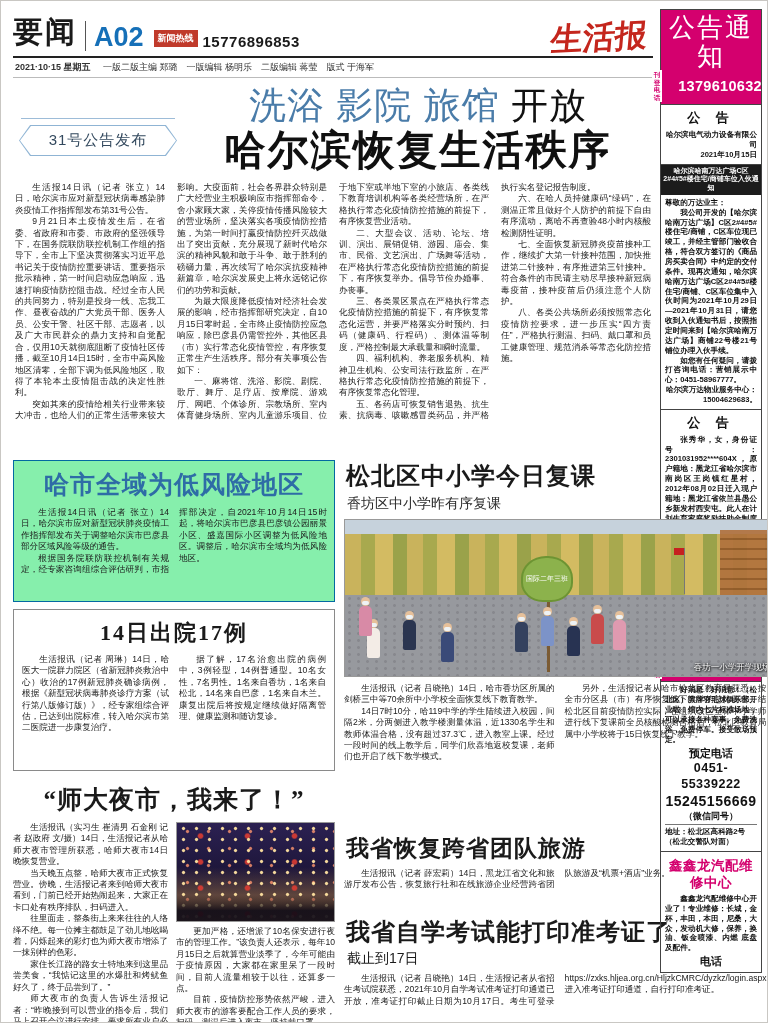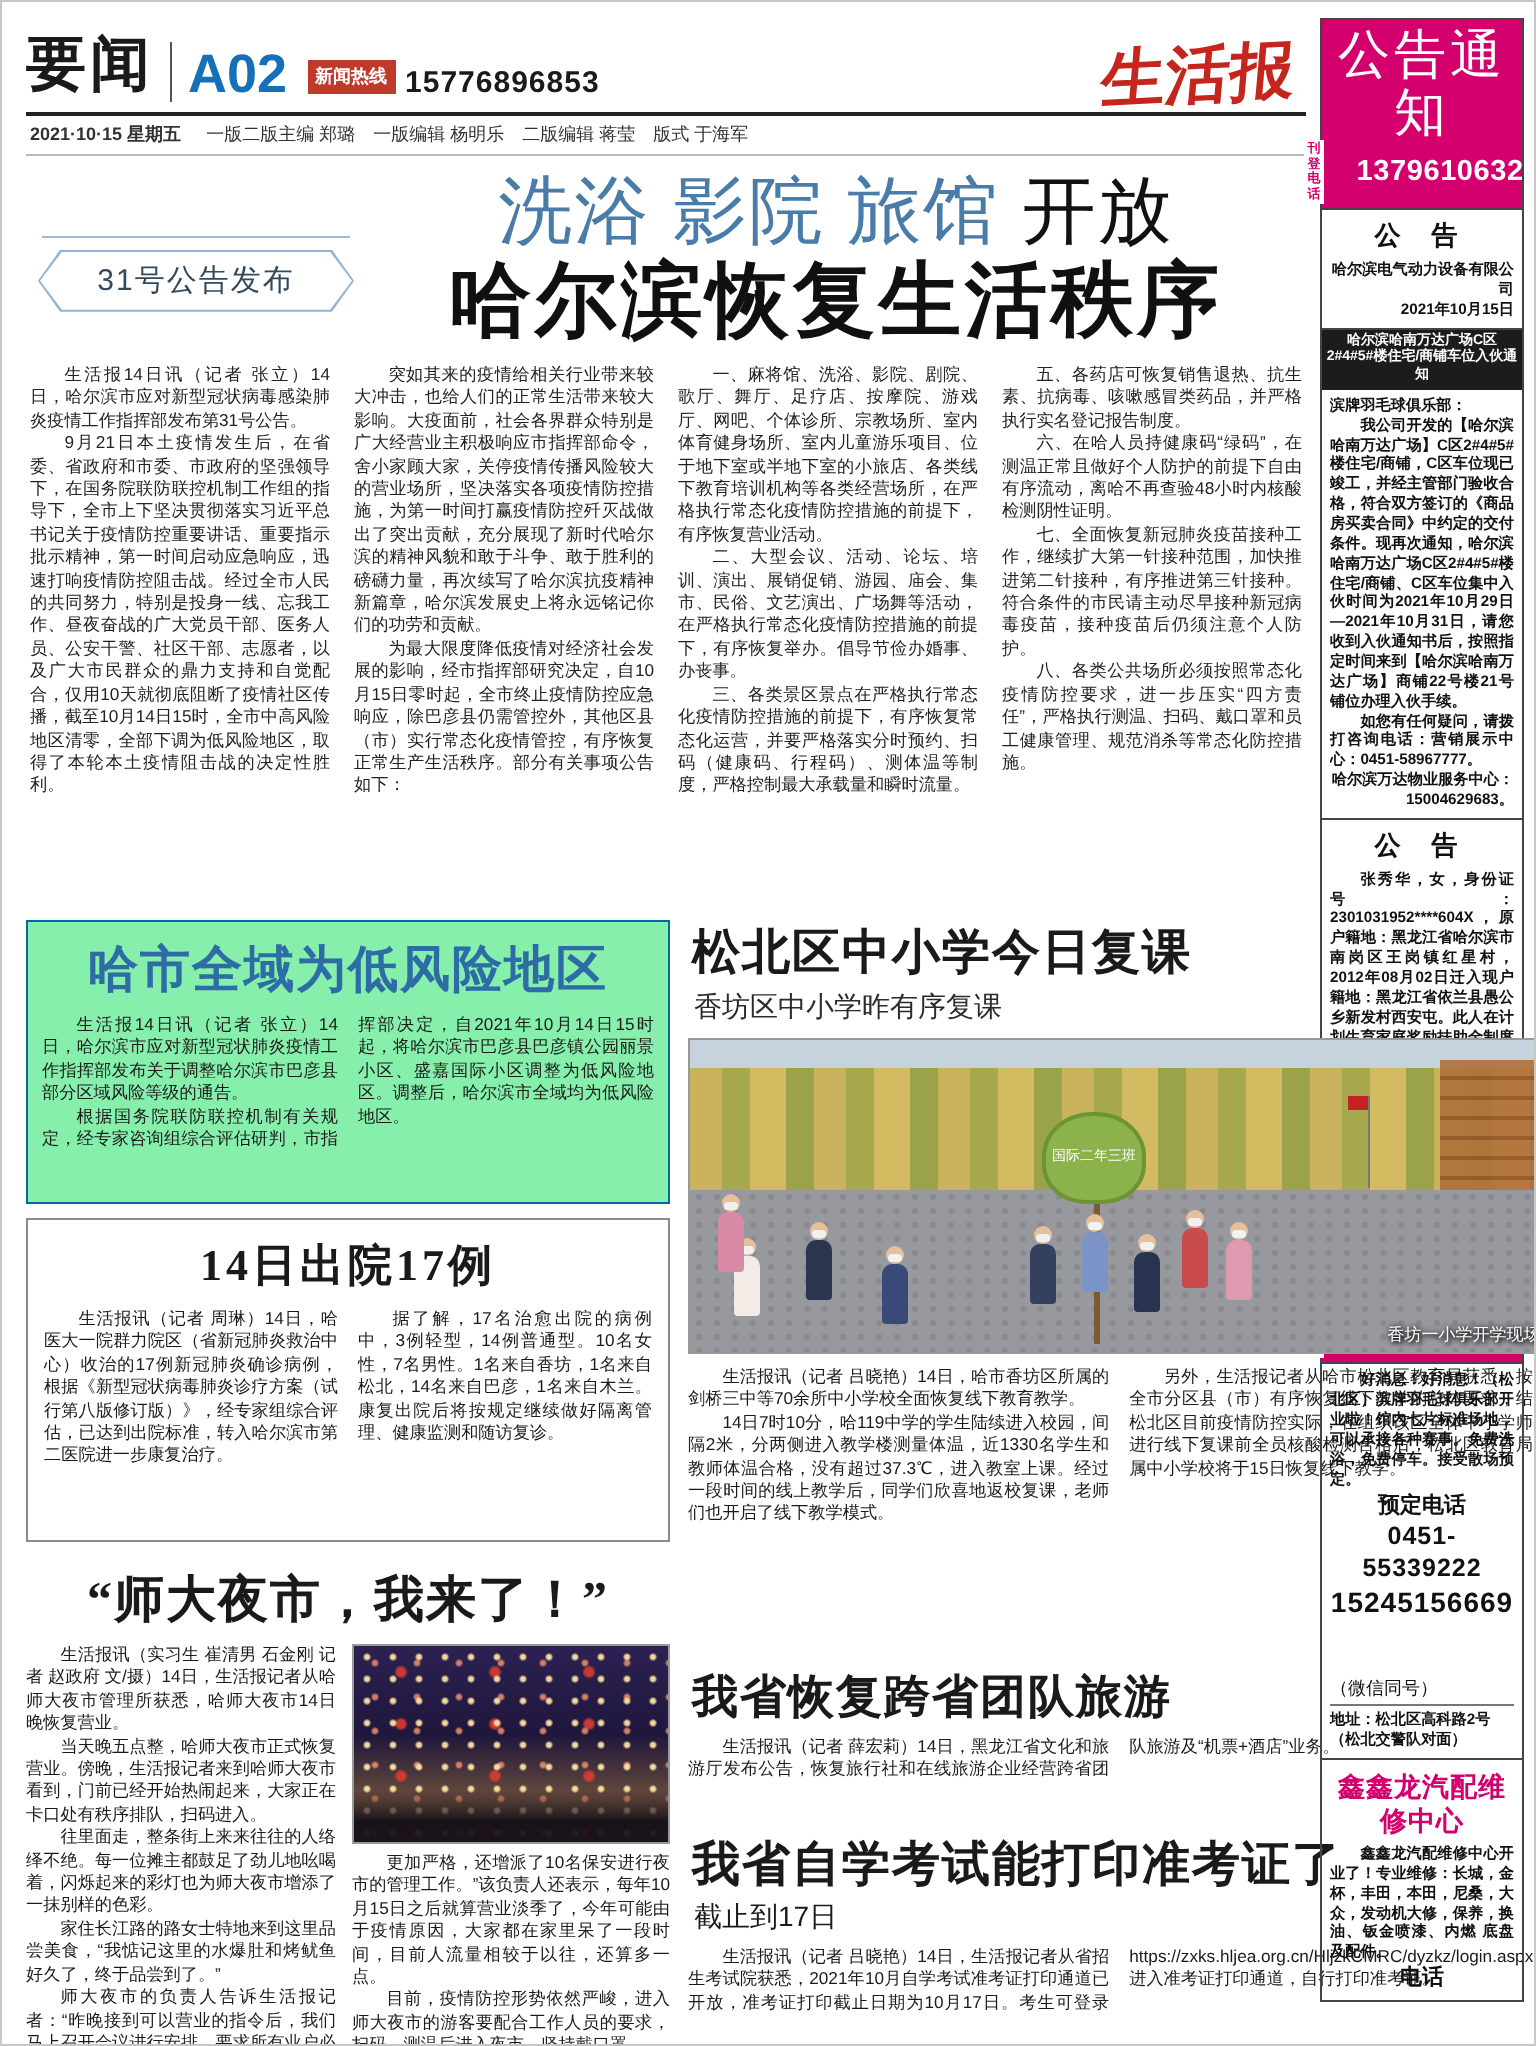--- a/index.html
+++ b/index.html
@@ -115,21 +115,21 @@
   .gg-title { text-align: center; font-weight: bold; font-size: 13px; letter-spacing: 6px; padding: 2px 0 3px 0; }
   .sign { text-align: right; font-weight: 600; }
   .dark-bar { background: #1c1c1c; color: #fff; font-size: 7px; font-weight: bold; text-align: center; padding: 2px 2px; line-height: 1.25; }
   .salute { font-weight: 700; }
   .clip180 { max-height: 178px; overflow: hidden; }
   .clip120 { max-height: 118px; overflow: hidden; }
   .ad-title { color: #d4006e; font-weight: bold; font-size: 13.5px; text-align: center; letter-spacing: .5px; padding: 2px 0; }
   .ad-phone-label { text-align: center; font-weight: bold; font-size: 11px; padding-top: 1px; }
   .ad-phone { text-align: center; font-weight: bold; font-size: 12.5px; letter-spacing: .5px; }
   .ad-phone.big { font-size: 14px; }
-  .ad-note { font-weight: normal; font-size: 9px; margin-top: 28px; }
+  .ad-note { text-align: center; font-weight: bold; font-size: 9px; }
   .ad-addr { font-size: 7.6px; font-weight: 600; border-top: 1px solid #777; margin-top: 2px; padding-top: 2px; }
 </style>
 </head>
 <body>
 
 <div class="page">
   <div class="main">
 
     <div class="hdr-row">
       <span class="sect-name">要闻</span>
@@ -162,20 +162,21 @@
     </div>
 
     <div class="lead-body paras">
         <p>生活报14日讯（记者 张立）14日，哈尔滨市应对新型冠状病毒感染肺炎疫情工作指挥部发布第31号公告。</p>
         <p>9月21日本土疫情发生后，在省委、省政府和市委、市政府的坚强领导下，在国务院联防联控机制工作组的指导下，全市上下坚决贯彻落实习近平总书记关于疫情防控重要讲话、重要指示批示精神，第一时间启动应急响应，迅速打响疫情防控阻击战。经过全市人民的共同努力，特别是投身一线、忘我工作、昼夜奋战的广大党员干部、医务人员、公安干警、社区干部、志愿者，以及广大市民群众的鼎力支持和自觉配合，仅用10天就彻底阻断了疫情社区传播，截至10月14日15时，全市中高风险地区清零，全部下调为低风险地区，取得了本轮本土疫情阻击战的决定性胜利。</p>
         <p>突如其来的疫情给相关行业带来较大冲击，也给人们的正常生活带来较大影响。大疫面前，社会各界群众特别是广大经营业主积极响应市指挥部命令，舍小家顾大家，关停疫情传播风险较大的营业场所，坚决落实各项疫情防控措施，为第一时间打赢疫情防控歼灭战做出了突出贡献，充分展现了新时代哈尔滨的精神风貌和敢于斗争、敢于胜利的磅礴力量，再次续写了哈尔滨抗疫精神新篇章，哈尔滨发展史上将永远铭记你们的功劳和贡献。</p>
         <p>为最大限度降低疫情对经济社会发展的影响，经市指挥部研究决定，自10月15日零时起，全市终止疫情防控应急响应，除巴彦县仍需管控外，其他区县（市）实行常态化疫情管控，有序恢复正常生产生活秩序。部分有关事项公告如下：</p>
         <p>一、麻将馆、洗浴、影院、剧院、歌厅、舞厅、足疗店、按摩院、游戏厅、网吧、个体诊所、宗教场所、室内体育健身场所、室内儿童游乐项目、位于地下室或半地下室的小旅店、各类线下教育培训机构等各类经营场所，在严格执行常态化疫情防控措施的前提下，有序恢复营业活动。</p>
         <p>二、大型会议、活动、论坛、培训、演出、展销促销、游园、庙会、集市、民俗、文艺演出、广场舞等活动，在严格执行常态化疫情防控措施的前提下，有序恢复举办。倡导节俭办婚事、办丧事。</p>
         <p>三、各类景区景点在严格执行常态化疫情防控措施的前提下，有序恢复常态化运营，并要严格落实分时预约、扫码（健康码、行程码）、测体温等制度，严格控制最大承载量和瞬时流量。</p>
+        <p>四、福利机构、养老服务机构、精神卫生机构、公安司法行政监所，在严格执行常态化疫情防控措施的前提下，有序恢复常态化管理。</p>
         <p>五、各药店可恢复销售退热、抗生素、抗病毒、咳嗽感冒类药品，并严格执行实名登记报告制度。</p>
         <p>六、在哈人员持健康码“绿码”，在测温正常且做好个人防护的前提下自由有序流动，离哈不再查验48小时内核酸检测阴性证明。</p>
         <p>七、全面恢复新冠肺炎疫苗接种工作，继续扩大第一针接种范围，加快推进第二针接种，有序推进第三针接种。符合条件的市民请主动尽早接种新冠病毒疫苗，接种疫苗后仍须注意个人防护。</p>
         <p>八、各类公共场所必须按照常态化疫情防控要求，进一步压实“四方责任”，严格执行测温、扫码、戴口罩和员工健康管理、规范消杀等常态化防控措施。</p>
       </div>
 
     <div class="bottom-grid">
 
       <div class="bcol-left">
         <div class="lowrisk">
@@ -282,21 +283,21 @@
       <div class="side-sec">
         <div class="gg-title">公 告</div>
         <div class="sign">哈尔滨电气动力设备有限公司</div>
         <div class="sign">2021年10月15日</div>
       </div>
     </div>
 
     <div class="side-box">
       <div class="dark-bar">哈尔滨哈南万达广场C区2#4#5#楼住宅/商铺车位入伙通知</div>
       <div class="side-sec">
-        <div class="salute">滨牌羽毛球俱乐部：</div>
+        <div class="salute">尊敬的万达业主：</div>
         <div class="paras clip180">
             <p>我公司开发的【哈尔滨哈南万达广场】C区2#4#5#楼住宅/商铺，C区车位现已竣工，并经主管部门验收合格，符合双方签订的《商品房买卖合同》中约定的交付条件。现再次通知，哈尔滨哈南万达广场C区2#4#5#楼住宅/商铺、C区车位集中入伙时间为2021年10月29日—2021年10月31日，请您收到入伙通知书后，按照指定时间来到【哈尔滨哈南万达广场】商铺22号楼21号铺位办理入伙手续。</p>
             <p>如您有任何疑问，请拨打咨询电话：营销展示中心：0451-58967777。</p>
           </div>
         <div class="sign">哈尔滨万达物业服务中心：</div>
         <div class="sign">15004629683。</div>
       </div>
     </div>
 
     <div class="side-box">

